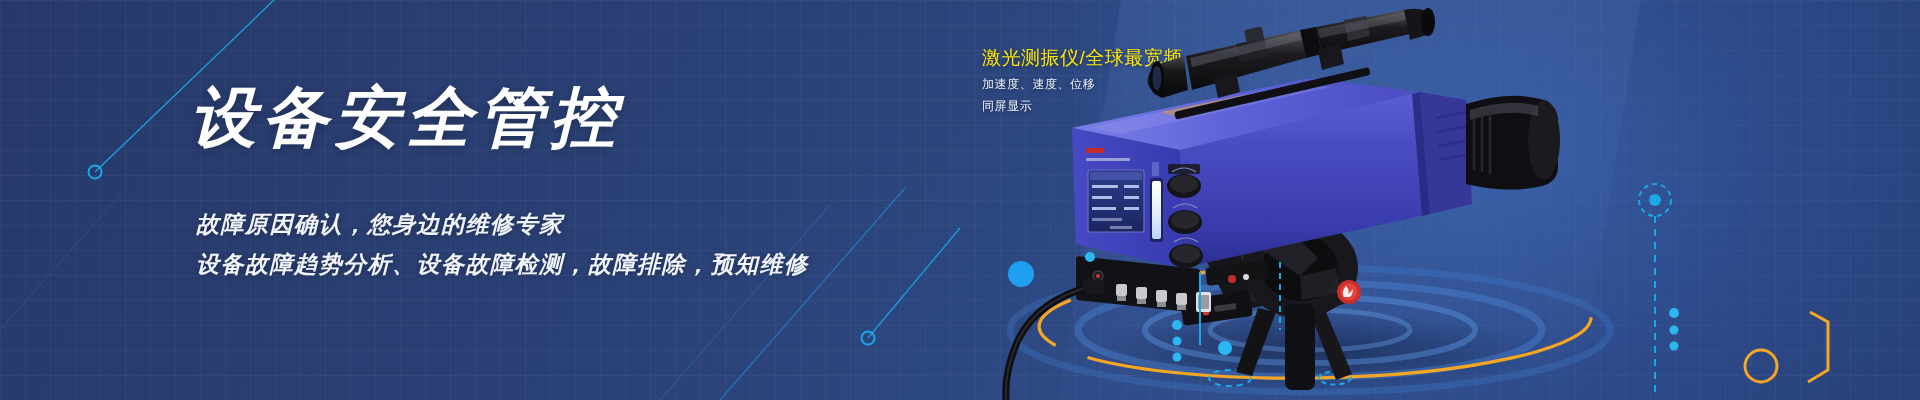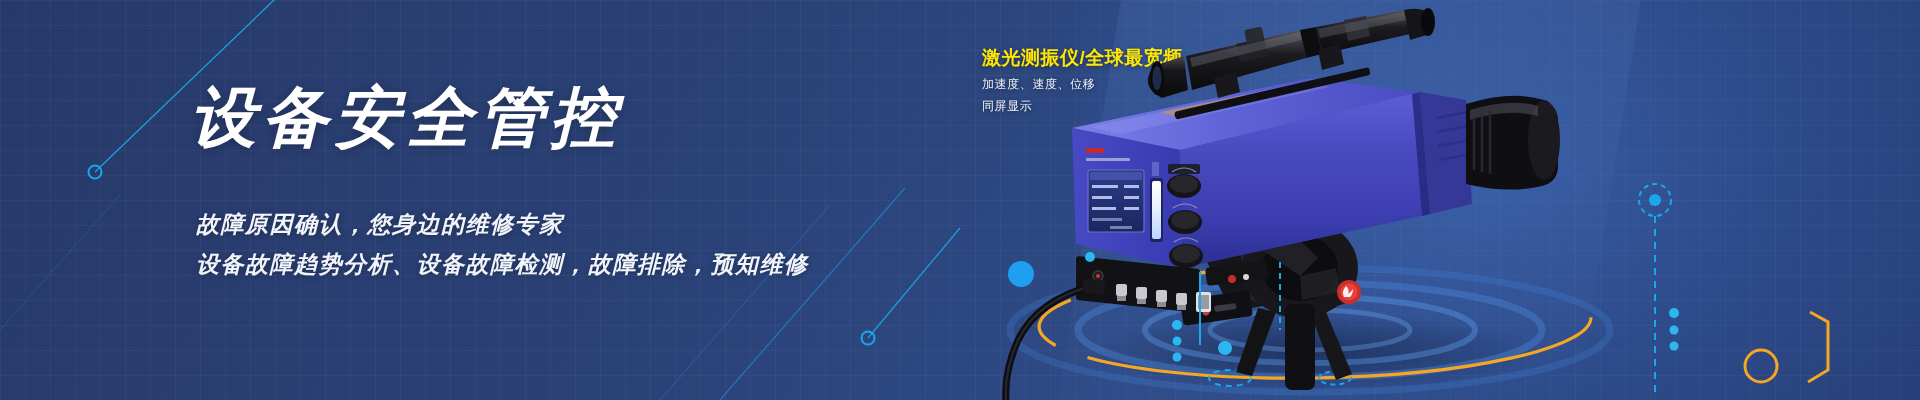--- a/index.html
+++ b/index.html
@@ -50,21 +50,21 @@
     font-size:23px;font-weight:700;color:#f1f4fb;letter-spacing:1.5px;
     text-shadow:0 1px 6px rgba(0,0,0,.35);
     white-space:nowrap;
   }
   .subline.l1{top:193px;}
   .subline.l2{top:233px;}
 
   
   .callout{position:absolute;left:982px;top:44px;width:330px;}
   .callout .hl{
-    font-size:19px;font-weight:700;color:#ffe800;letter-spacing:.5px;
+    font-size:19px;font-weight:400;color:#ffe800;letter-spacing:.5px;
     line-height:1.5;white-space:nowrap;
     text-shadow:0 1px 4px rgba(0,0,0,.4);
   }
   .callout .ln{
     font-size:12px;color:#eef2fa;letter-spacing:.6px;line-height:1.85;
     white-space:nowrap;text-shadow:0 1px 4px rgba(0,0,0,.4);
   }
 
   
   .device{position:absolute;left:1000px;top:0;width:920px;height:400px;}

